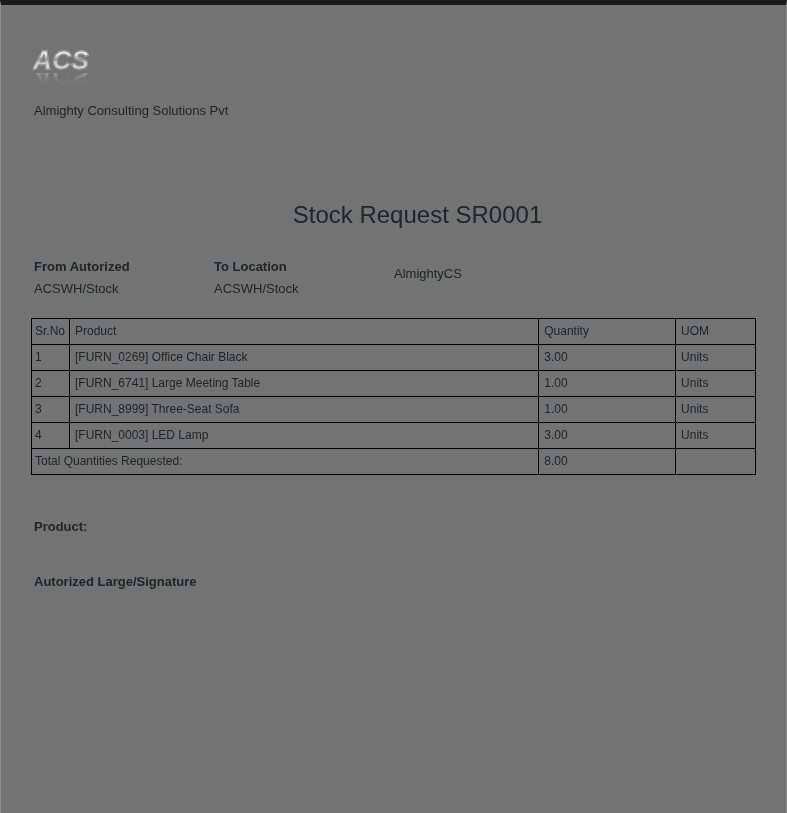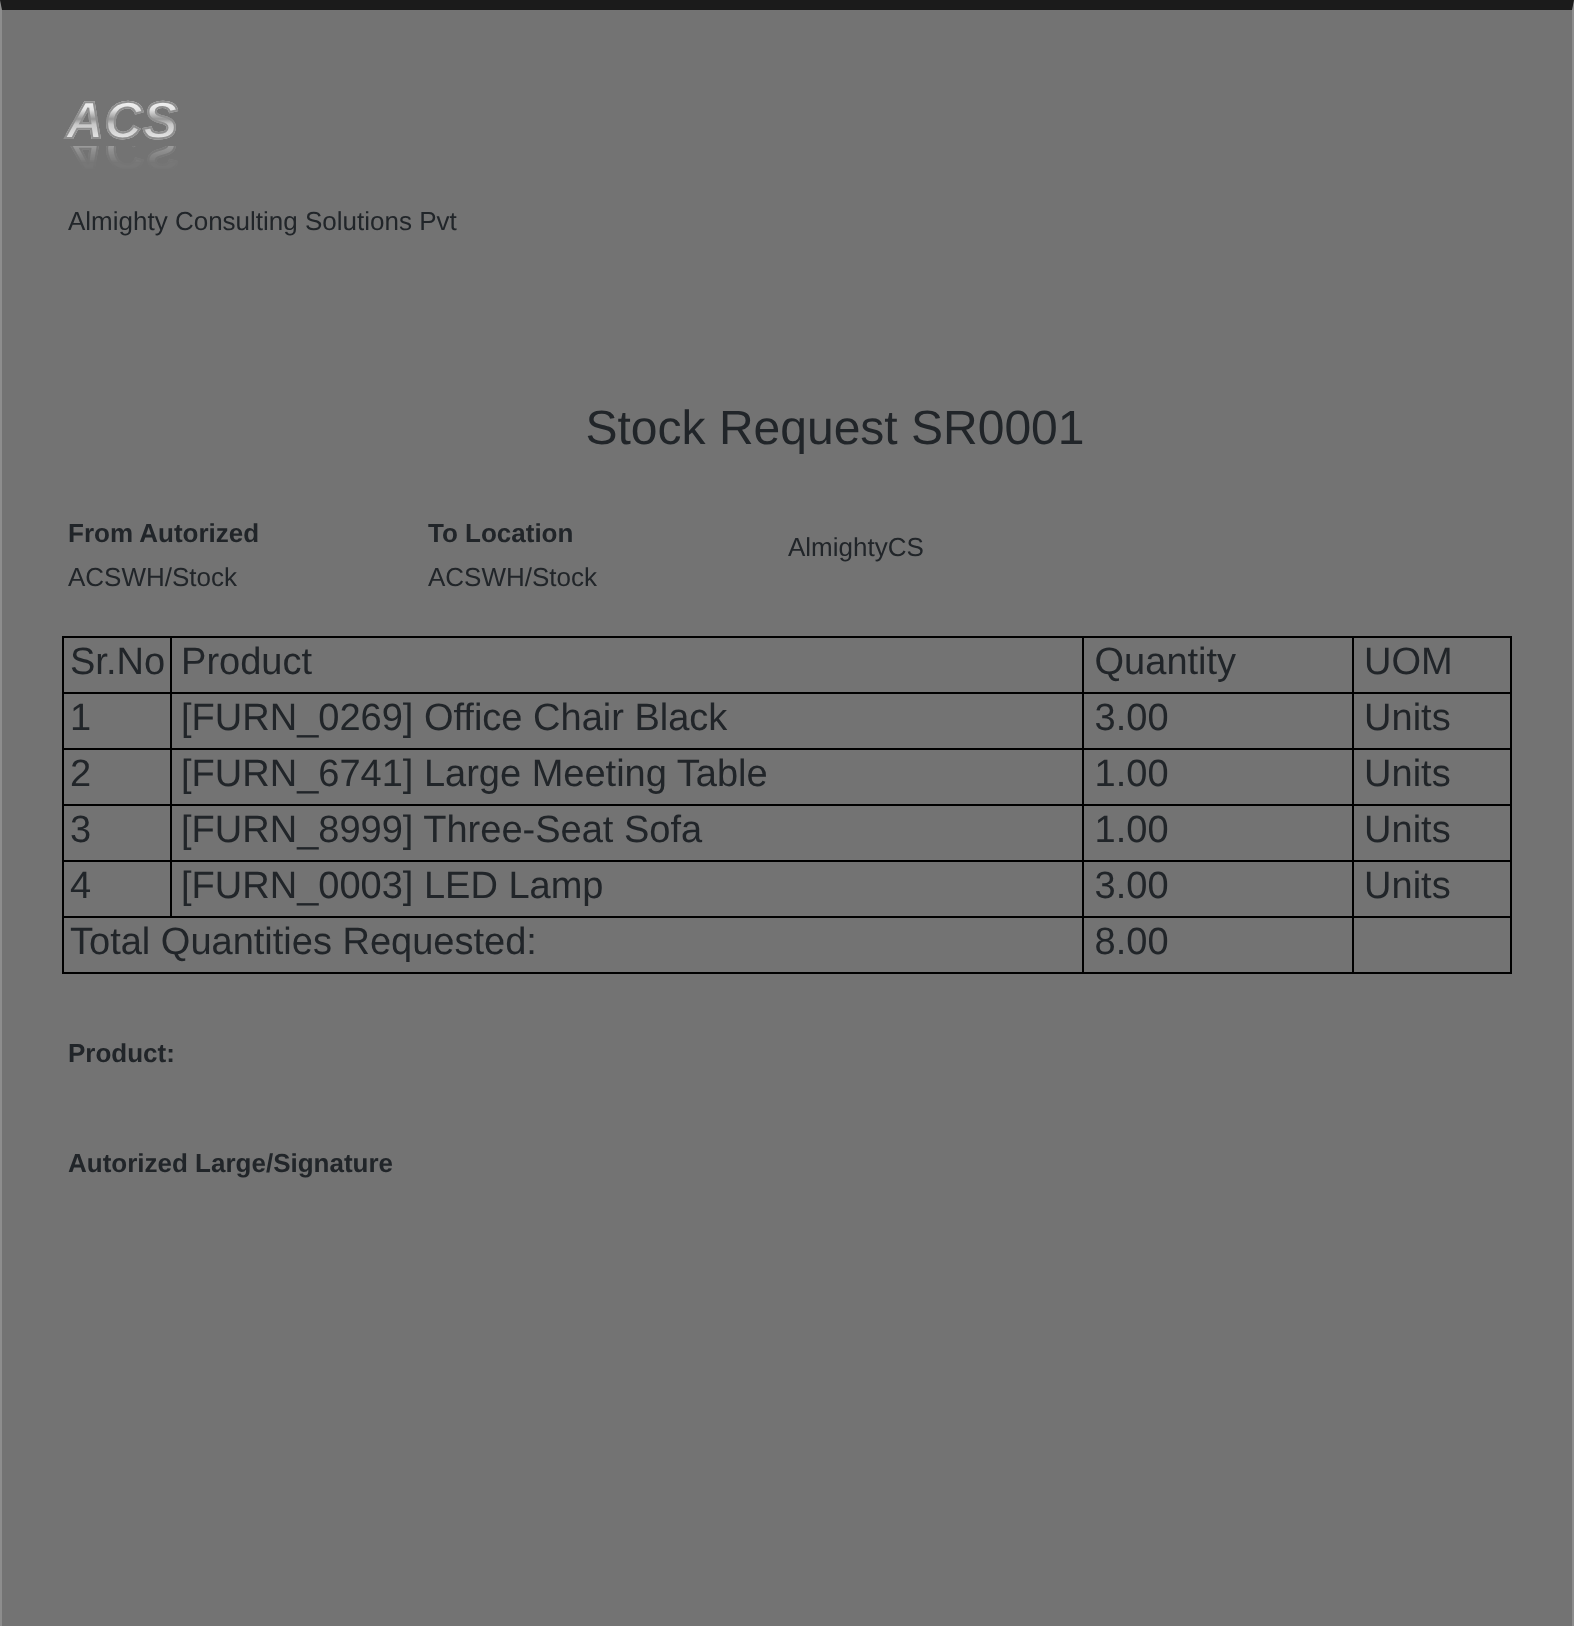--- a/index.html
+++ b/index.html
@@ -89,21 +89,21 @@
     color: #212529;
   }
 
   
   .stock-table {
     position: absolute;
     top: 313px;
     left: 30px;
     width: 725px;
     border-collapse: collapse;
-    font-size: 19px;
+    font-size: 12px;
     color: #212529;
     border-radius: 30px;
   }
   .stock-table th, .stock-table td {
     border: 1px solid #000000;
     text-align: left;
     font-weight: 400;
     vertical-align: middle;
     height: 26px;
     padding: 2px 2px 3px 3px;

